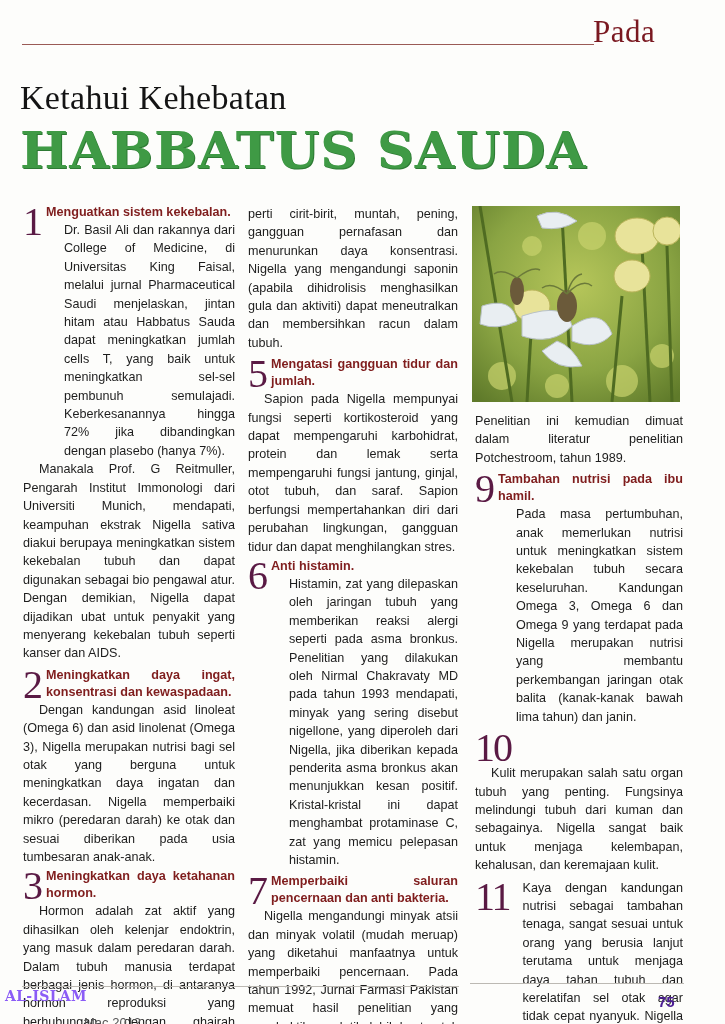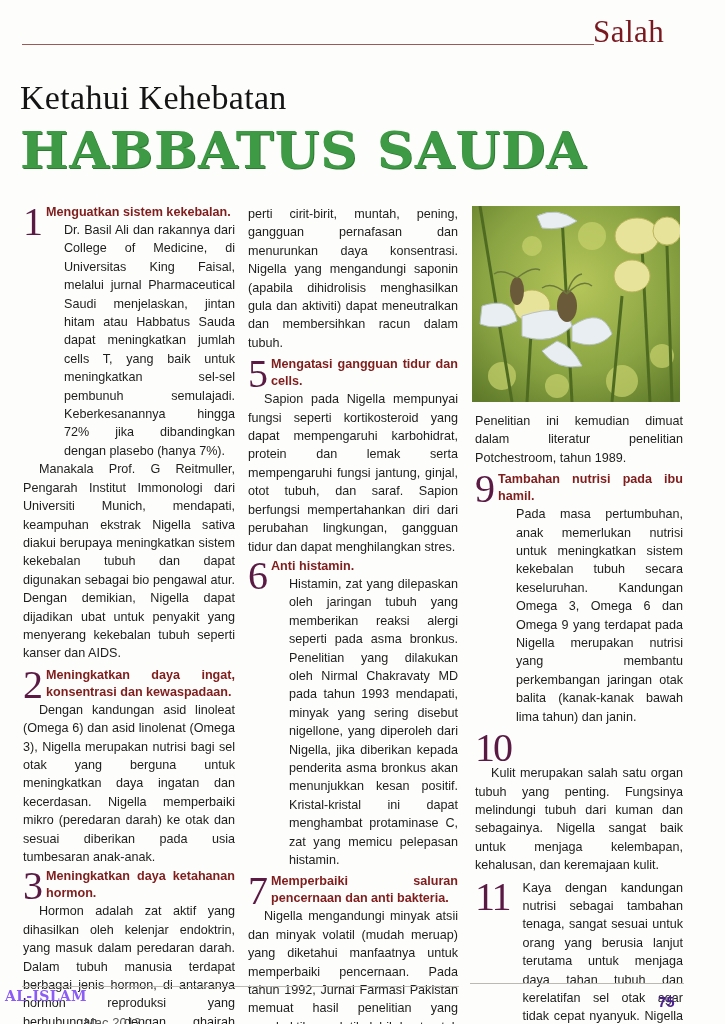--- a/index.html
+++ b/index.html
@@ -23,21 +23,21 @@
   .footer-rule1 { position:absolute; left:22px; top:986px; width:437px; height:1px; background:#bcb9b3; }
   .footer-rule2 { position:absolute; left:470px; top:983px; width:214px; height:1px; background:#bcb9b3; }
   .mag-logo { position:absolute; left:5px; top:988px; font-family:"DejaVu Serif", serif; font-weight:bold; font-size:14px; color:#8b5cf6; letter-spacing:0.3px; }
   .mag-date { position:absolute; left:84px; top:1015px; font-size:13px; color:#555; }
   .page-num { position:absolute; left:658px; top:993px; font-weight:bold; font-size:15px; color:#4c1d95; }
 </style>
 </head>
 <body>
 
 <div class="top-rule"></div>
-<div class="section-tag">Salah</div>
+<div class="section-tag">Pada</div>
 <div class="title-1">Ketahui Kehebatan</div>
 <div class="title-2">HABBATUS SAUDA</div>
 
 <div class="col col1">
   <div class="sec">
     <div class="sec-head">
       <span class="num">1</span>
       <div style="flex:1">
         <div class="head-text">Menguatkan sistem kekebalan.</div>
         <p class="para noindent" style="padding-left:18px">Dr. Basil Ali dan rakannya dari College of Medicine, di Universitas King Faisal, melalui jurnal Pharmaceutical Saudi menjelaskan, jintan hitam atau Habbatus Sauda dapat meningkatkan jumlah cells T, yang baik untuk meningkatkan sel-sel pembunuh semulajadi. Keberkesanannya hingga 72% jika dibandingkan dengan plasebo (hanya 7%).</p>
@@ -60,21 +60,21 @@
     <p class="para">Hormon adalah zat aktif yang dihasilkan oleh kelenjar endoktrin, yang masuk dalam peredaran darah. Dalam tubuh manusia terdapat berbagai jenis hormon, di antaranya hormon reproduksi yang berhubungan dengan ghairah seksual. Salah satu kandungan Nigella berfungsi sebagai bio aktiviti hormon.</p>
   </div>
 
 </div>
 
 <div class="col col2">
   <p class="para noindent">perti cirit-birit, muntah, pening, gangguan pernafasan dan menurunkan daya konsentrasi. Nigella yang mengandungi saponin (apabila dihidrolisis menghasilkan gula dan aktiviti) dapat meneutralkan dan membersihkan racun dalam tubuh.</p>
   <div class="sec" style="margin-top:4px">
     <div class="sec-head">
       <span class="num">5</span>
-      <div class="head-text">Mengatasi gangguan tidur dan cells.</div>
+      <div class="head-text">Mengatasi gangguan tidur dan jumlah.</div>
     </div>
     <p class="para">Sapion pada Nigella mempunyai fungsi seperti kortikosteroid yang dapat mempengaruhi karbohidrat, protein dan lemak serta mempengaruhi fungsi jantung, ginjal, otot tubuh, dan saraf. Sapion berfungsi mempertahankan diri dari perubahan lingkungan, gangguan tidur dan dapat menghilangkan stres.</p>
   </div>
   <div class="sec" style="margin-top:2px">
     <div class="sec-head">
       <span class="num">6</span>
       <div style="flex:1">
         <div class="head-text">Anti histamin.</div>
         <p class="para noindent" style="padding-left:18px">Histamin, zat yang dilepaskan oleh jaringan tubuh yang memberikan reaksi alergi seperti pada asma bronkus. Penelitian yang dilakukan oleh Nirmal Chakravaty MD pada tahun 1993 mendapati, minyak yang sering disebut nigellone, yang diperoleh dari Nigella, jika diberikan kepada penderita asma bronkus akan menunjukkan kesan positif. Kristal-kristal ini dapat menghambat protaminase C, zat yang memicu pelepasan histamin.</p>
       </div>

